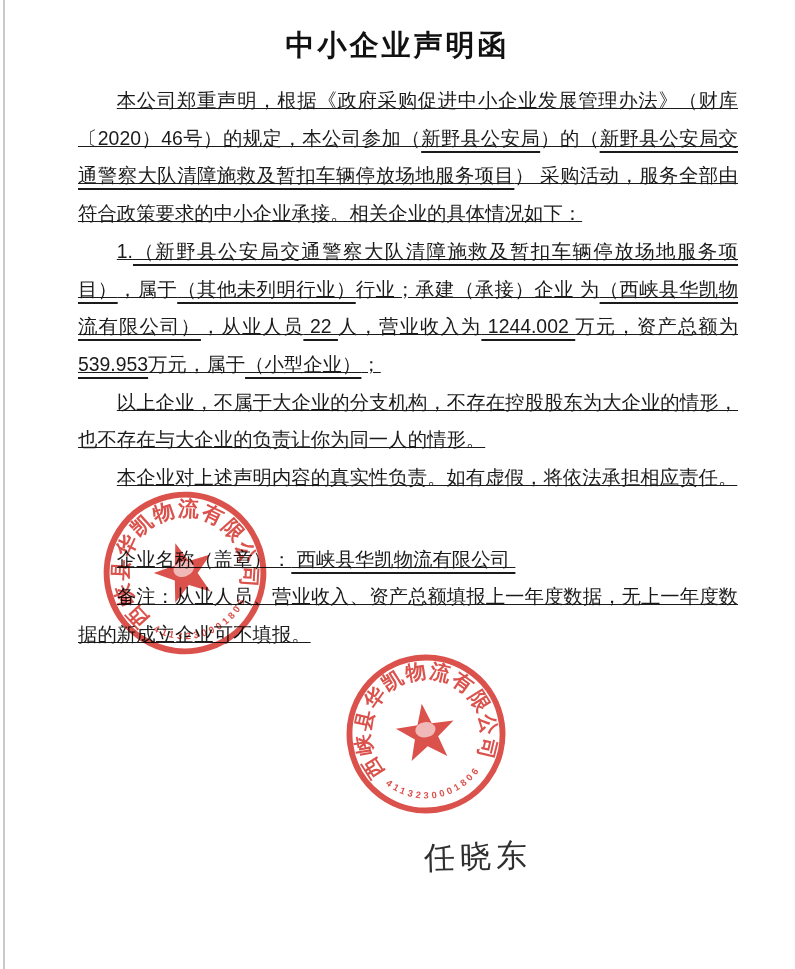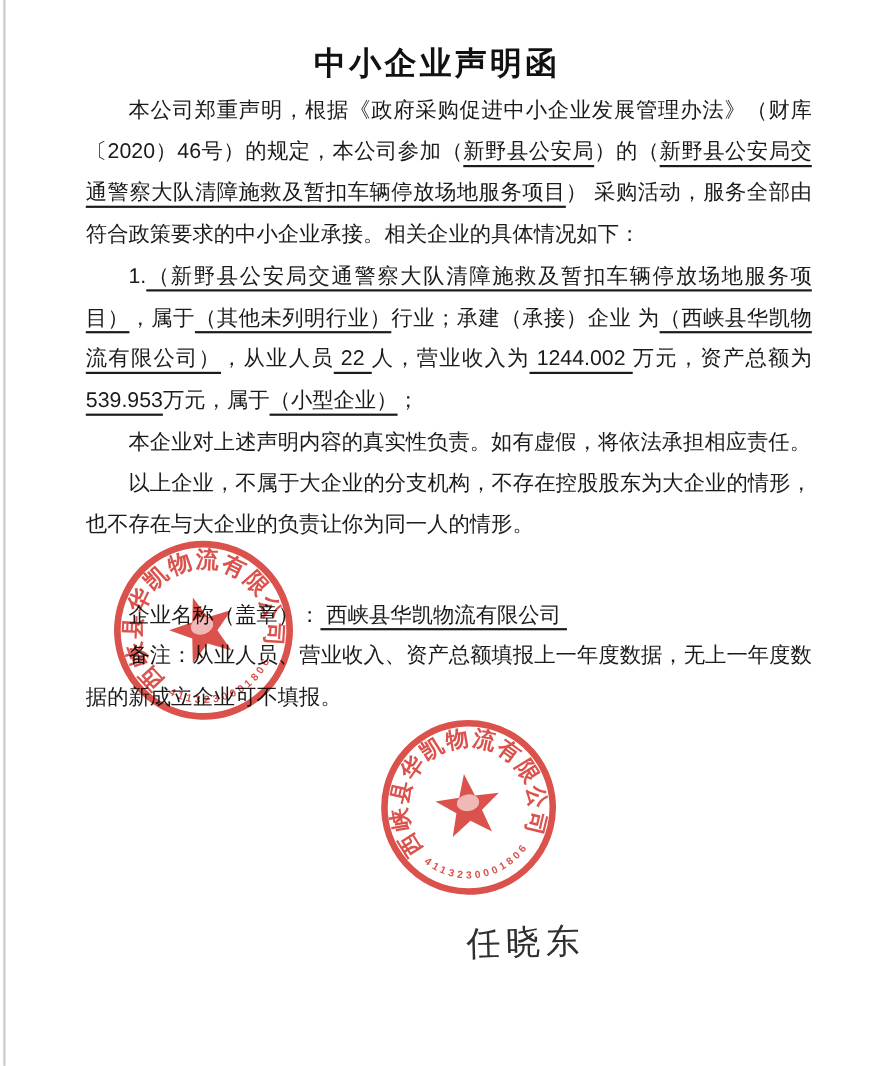--- a/index.html
+++ b/index.html
@@ -4,29 +4,29 @@
 <style>
   html,body { margin:0; padding:0; background:#ffffff; }
   .page {
     position:relative; width:795px; height:969px; background:#ffffff;
     overflow:hidden; font-family:"Liberation Sans", sans-serif;
   }
   .edge-line {
     position:absolute; left:3px; top:0; bottom:0; width:2px; background:#c7cacd;
   }
   .doc-title {
-    position:absolute; top:26px; left:0; right:0; margin:12px;
+    position:absolute; top:26px; left:0; right:0; margin:0;
     text-align:center; font-family:"Liberation Serif", serif;
     font-size:29px; font-weight:bold; color:#111; letter-spacing:3px;
   }
   .doc-body {
     position:absolute; top:82px; left:78px; width:660px;
     color:#1b1b1b; font-size:19.4px; line-height:37.7px; text-align:justify;
   }
-  .para { margin:0; text-indent:2em; }
+  .para { margin:0; text-indent:2em;text-decoration:underline; }
   .para.gap-top { margin-top:44px; }
   .u {
     text-decoration:underline;
     text-underline-offset:6px;
     text-decoration-thickness:1.5px;
   }
   .seal { position:absolute; mix-blend-mode:multiply; opacity:0.92; }
   .seal-1 { left:98px;  top:486px; width:174px; height:174px; transform:rotate(-18deg); }
   .seal-2 { left:341px; top:649px; width:170px; height:170px; transform:rotate(-8deg); }
   .seal text { font-family:"Liberation Sans", sans-serif; font-weight:600; }
@@ -41,22 +41,22 @@
 
 <div class="page">
 
   <div class="edge-line"></div>
 
   <h1 class="doc-title">中小企业声明函</h1>
 
   <div class="doc-body" id="paragraphs">
       <p class="para"><span>本公司郑重声明，根据《政府采购促进中小企业发展管理办法》（财库〔2020）46号）的规定，本公司参加（</span><span class="u">新野县公安局</span><span>）的（</span><span class="u">新野县公安局交通警察大队清障施救及暂扣车辆停放场地服务项目</span><span>） 采购活动，服务全部由符合政策要求的中小企业承接。相关企业的具体情况如下：</span></p>
       <p class="para"><span>1.</span><span class="u">（新野县公安局交通警察大队清障施救及暂扣车辆停放场地服务项目）</span><span>，属于</span><span class="u">（其他未列明行业）</span><span>行业；承建（承接）企业 为</span><span class="u">（西峡县华凯物流有限公司）</span><span>，从业人员</span><span class="u">&nbsp;22&nbsp;</span><span>人，营业收入为</span><span class="u">&nbsp;1244.002&nbsp;</span><span>万元，资产总额为</span><span class="u">539.953</span><span>万元，属于</span><span class="u">（小型企业）</span><span>；</span></p>
+      <p class="para"><span>以上企业，不属于大企业的分支机构，不存在控股股东为大企业的情形，也不存在与大企业的负责让你为同一人的情形。</span></p>
       <p class="para"><span>本企业对上述声明内容的真实性负责。如有虚假，将依法承担相应责任。</span></p>
-      <p class="para"><span>以上企业，不属于大企业的分支机构，不存在控股股东为大企业的情形，也不存在与大企业的负责让你为同一人的情形。</span></p>
       <p class="para gap-top"><span>企业名称（盖章）：</span><span class="u">&nbsp;西峡县华凯物流有限公司&nbsp;</span></p>
       <p class="para"><span>备注：从业人员、营业收入、资产总额填报上一年度数据，无上一年度数据的新成立企业可不填报。</span></p>
     </div>
 
   <svg class="seal seal-1" viewBox="0 0 200 200">
     <circle cx="100" cy="100" r="90" fill="none" stroke="#d8423c" stroke-width="7"></circle>
     <path id="sealTopArc1" d="M 45.9,137.9 A 66,66 0 1 1 154.1,137.9" fill="none"></path>
     <path id="sealBottomArc1" d="M 41.8,148.9 A 76,76 0 0 0 158.2,148.9" fill="none"></path>
     <polygon points="100,64 108.5,88.3 134.2,88.9 113.8,104.5 121.2,129.1 100,114.5 78.8,129.1 86.2,104.5 65.8,88.9 91.5,88.3" fill="#d8423c"></polygon>
     <ellipse cx="100" cy="95" rx="12" ry="9" fill="#ffffff" opacity="0.6"></ellipse>

